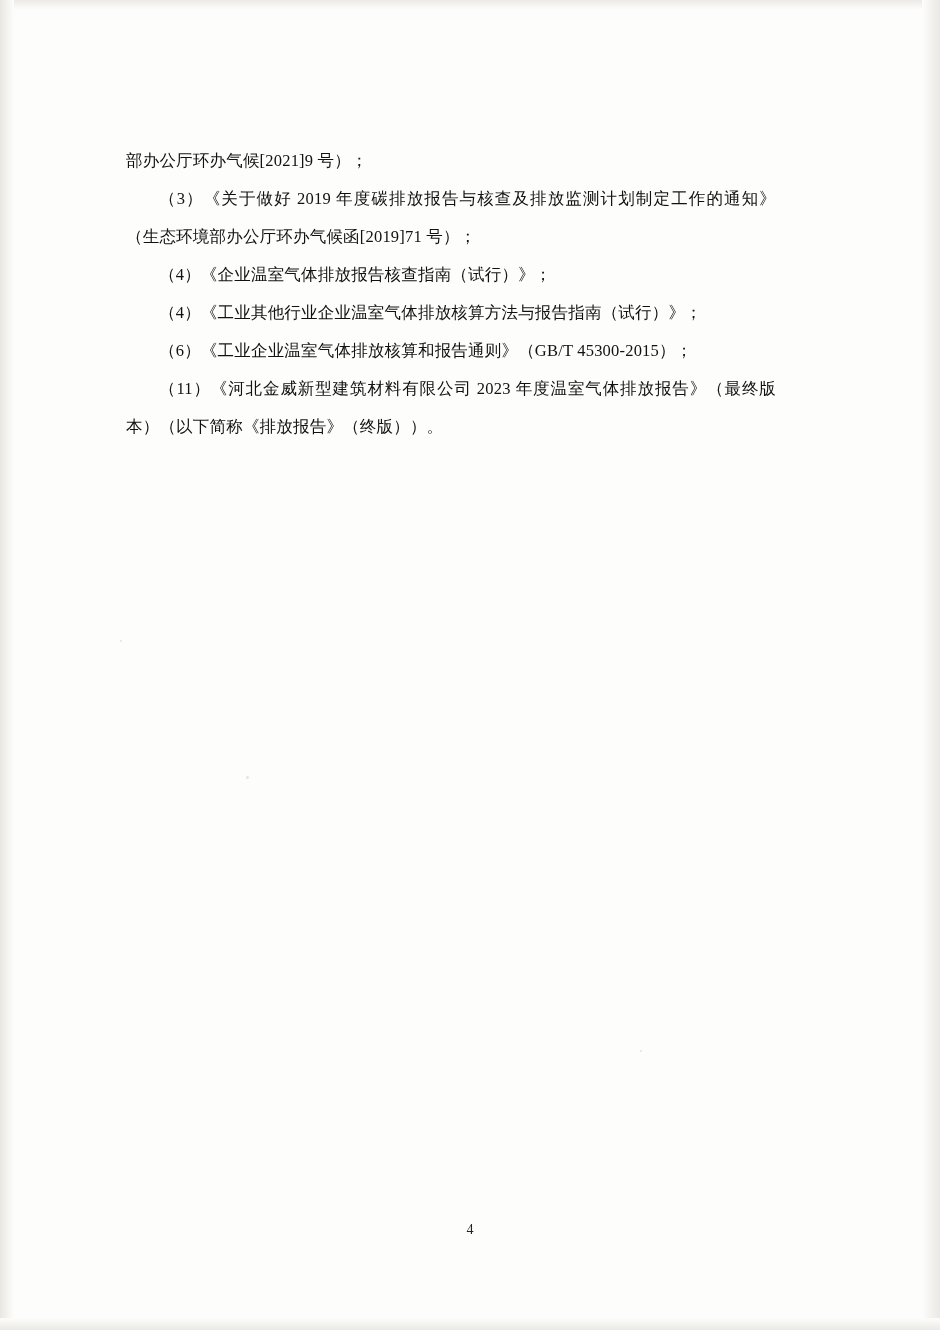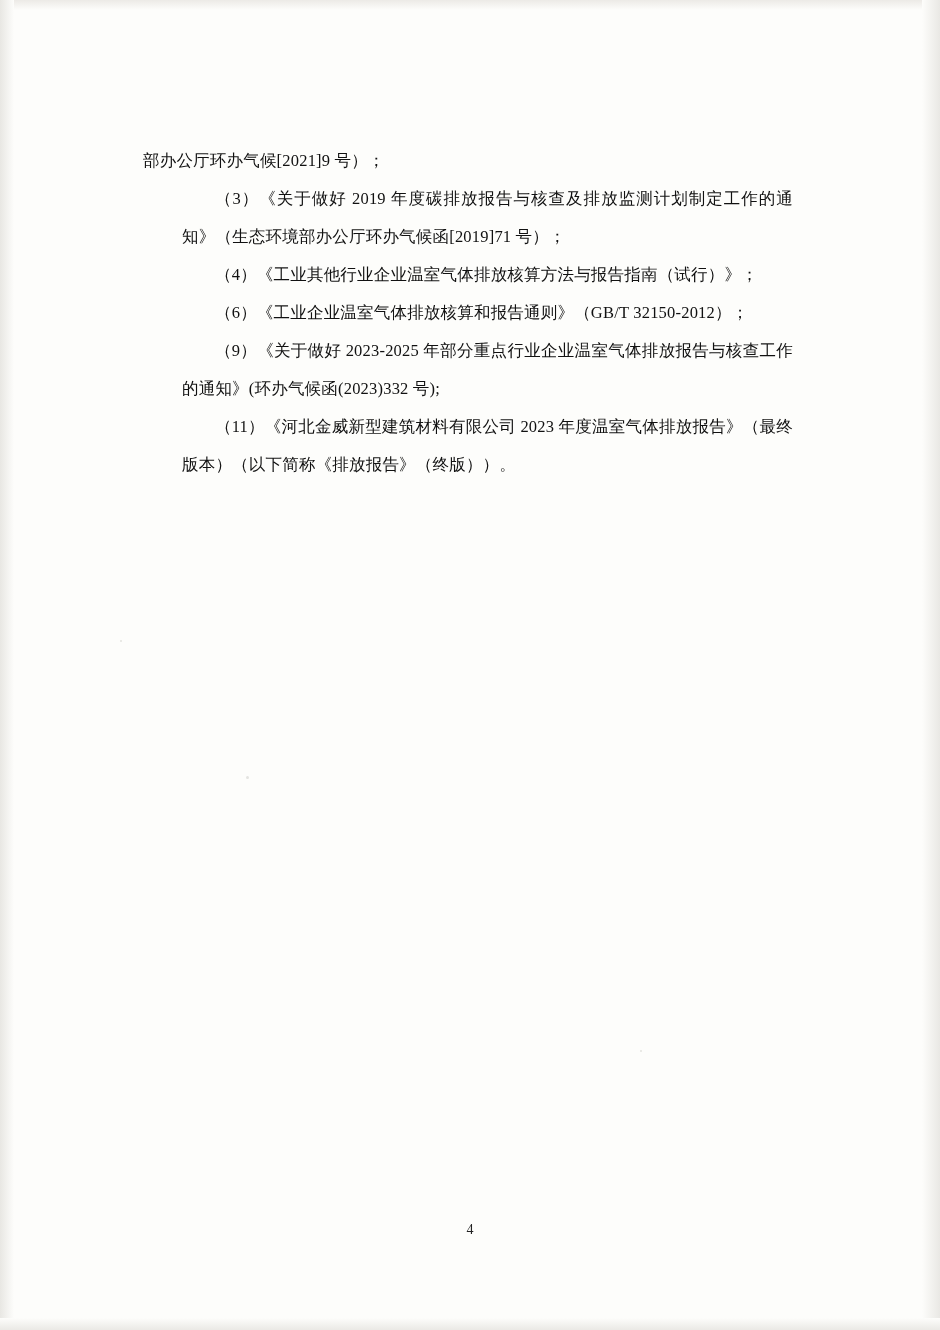--- a/index.html
+++ b/index.html
@@ -37,36 +37,35 @@
     background: linear-gradient(to bottom, #eceae6, #fdfdfb);
   }
   .scan-edge-bottom {
     position: absolute;
     left: 0; bottom: 0;
     width: 100%; height: 12px;
     background: linear-gradient(to top, #eae9e5, #fdfdfb);
   }
   .content {
     position: absolute;
-    left: 143px;
+    left: 126px;
     top: 142px;
     width: 650px;
   }
   .para {
     font-size: 16.5px;
     line-height: 38px;
     color: #111111;
     text-align: justify;
     text-justify: inter-ideograph;
     margin: 0;
     letter-spacing: 0.2px;
   }
   .indent {
     text-indent: 33px;
-    margin-left: 39px;
   }
   .footer-num {
     position: absolute;
     top: 1222px;
     left: 0;
     width: 940px;
     text-align: center;
     font-size: 14px;
     color: #222;
   }
@@ -87,20 +86,20 @@
   <div class="scan-edge-right"></div>
   <div class="scan-edge-bottom"></div>
 
   <div class="speckle" style="left:246px; top:776px; width:3px; height:3px;"></div>
   <div class="speckle" style="left:640px; top:1050px; width:2px; height:2px;"></div>
   <div class="speckle" style="left:120px; top:640px; width:2px; height:2px;"></div>
 
   <div class="content">
     <p class="para">部办公厅环办气候[2021]9 号）；</p>
     <p class="para indent">（3）《关于做好 2019 年度碳排放报告与核查及排放监测计划制定工作的通知》（生态环境部办公厅环办气候函[2019]71 号）；</p>
+    <p class="para indent">（4）《企业温室气体排放报告核查指南（试行）》；</p>
     <p class="para indent">（4）《工业其他行业企业温室气体排放核算方法与报告指南（试行）》；</p>
-    <p class="para indent">（6）《工业企业温室气体排放核算和报告通则》（GB/T 32150-2012）；</p>
-    <p class="para indent">（9）《关于做好 2023-2025 年部分重点行业企业温室气体排放报告与核查工作的通知》(环办气候函(2023)332 号);</p>
+    <p class="para indent">（6）《工业企业温室气体排放核算和报告通则》（GB/T 45300-2015）；</p>
     <p class="para indent">（11）《河北金威新型建筑材料有限公司 2023 年度温室气体排放报告》（最终版本）（以下简称《排放报告》（终版））。</p>
   </div>
 
   <div class="footer-num">4</div>
 </div>
 
 </body></html>

